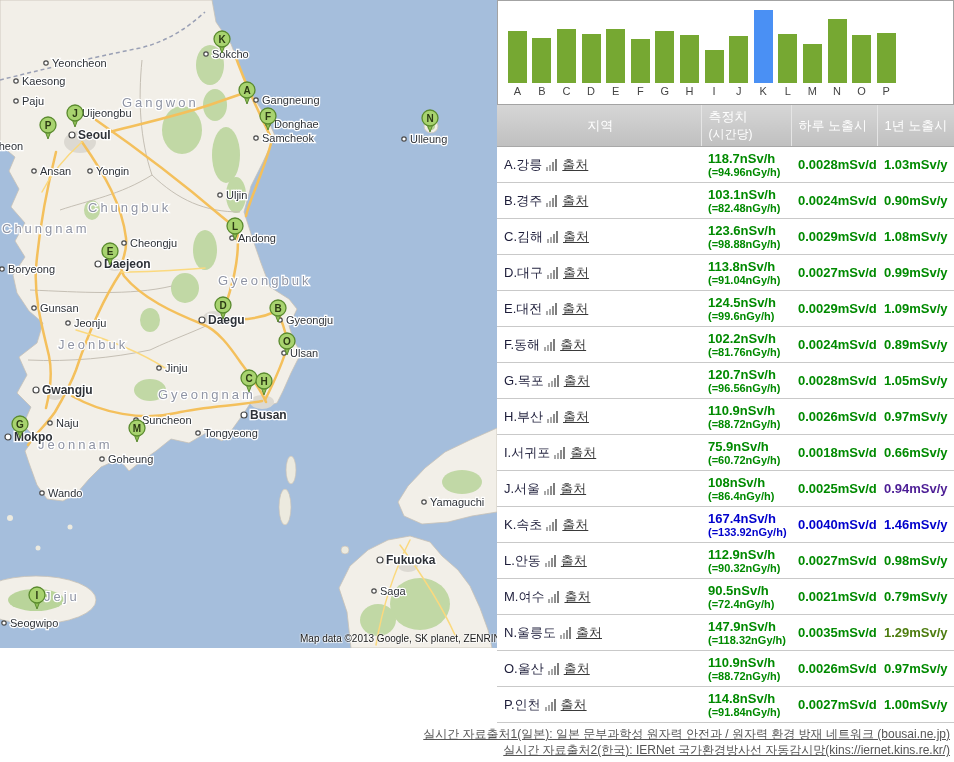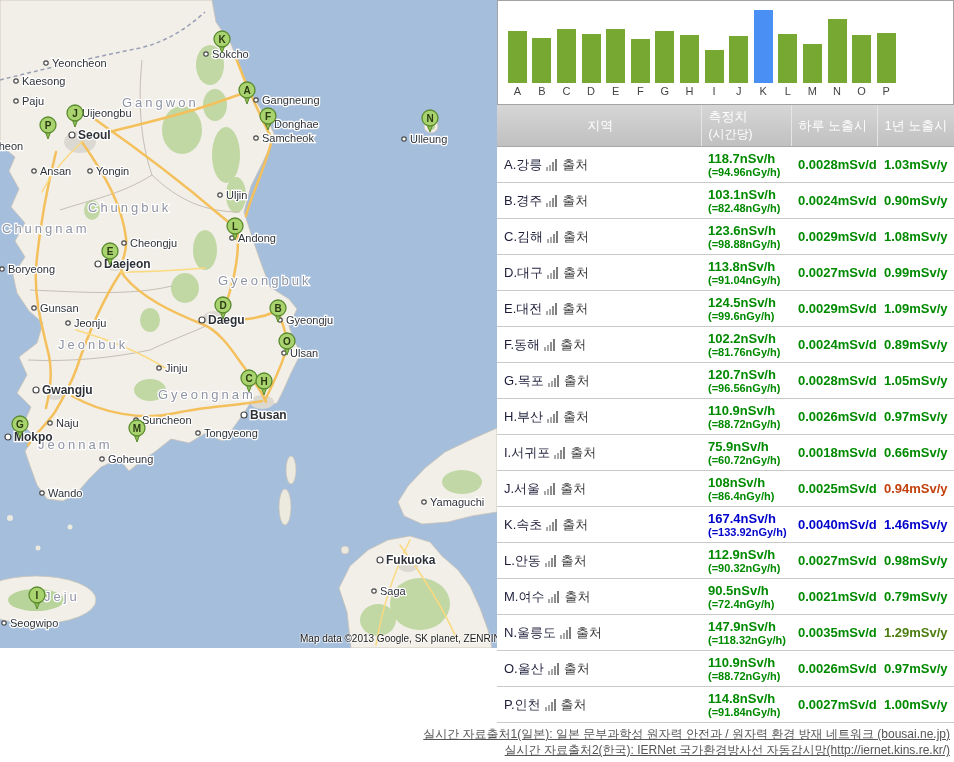--- a/index.html
+++ b/index.html
@@ -31,21 +31,21 @@
   .data-table td{height:36px;box-sizing:border-box;border-bottom:1px solid #c9c9c9;padding:2px 2px 2px 7px;vertical-align:middle;white-space:nowrap;overflow:hidden;}
   .cell-region{font-size:13px;color:#1d1d3a;}
   .region-wrap{display:flex;align-items:center;}
   .region-name{margin-right:4px;}
   .mini-icon{display:inline-flex;align-items:flex-end;height:12px;margin-right:4px;}
   .mini-icon i{display:block;width:2px;background:#a9a9a9;margin-right:1px;}
   .mini-icon i:nth-child(1){height:4px;}
   .mini-icon i:nth-child(2){height:6px;}
   .mini-icon i:nth-child(3){height:9px;background:#8f8f8f;}
   .mini-icon i:nth-child(4){height:12px;background:#7d7d7d;}
-  .source-link{font-size:13px;color:#3a3a3a;cursor:pointer;}
+  .source-link{font-size:13px;color:#3a3a3a;text-decoration:underline;cursor:pointer;}
   .cell-value,.cell-daily,.cell-yearly{font-family:Liberation Sans, sans-serif;font-weight:bold;}
   .cell-value .v1{font-size:13px;line-height:15px;}
   .cell-value .v2{font-size:11px;line-height:13px;}
   .cell-daily,.cell-yearly{font-size:13px;}
 
   
   .footer{position:absolute;top:726px;left:0;width:950px;text-align:right;color:#555;font-size:12px;line-height:16px;text-decoration:underline;}
 </style>
 </head>
 <body>
@@ -614,21 +614,21 @@
                   <i></i>
                 </span>
         <a class="source-link">출처</a>
       </span>
     </td>
     <td class="cell-value" style="color: rgb(0, 138, 0);">
       <div class="v1">108nSv/h</div>
       <div class="v2">(=86.4nGy/h)</div>
     </td>
     <td class="cell-daily" style="color: rgb(0, 138, 0);">0.0025mSv/d</td>
-    <td class="cell-yearly" style="color: #c2410c;">0.94mSv/y</td>
+    <td class="cell-yearly" style="color: #4c1d95;">0.94mSv/y</td>
   </tr>
           <tr class="data-row">
     <td class="cell-region">
       <span class="region-wrap">
         <span class="region-name">K.속초</span>
         <span class="mini-icon">
                   <i></i>
                   <i></i>
                   <i></i>
                   <i></i>
@@ -742,16 +742,16 @@
     </td>
     <td class="cell-daily" style="color: rgb(0, 138, 0);">0.0027mSv/d</td>
     <td class="cell-yearly" style="color: rgb(0, 138, 0);">1.00mSv/y</td>
   </tr>
         </tbody>
     </table>
   </div>
 
   <div class="footer">
     <div>실시간 자료출처1(일본): 일본 문부과학성 원자력 안전과 / 원자력 환경 방재 네트워크 (bousai.ne.jp)</div>
-    <div>실시간 자료출처2(한국): IERNet 국가환경방사선 자동감시망(http://iernet.kins.re.kr/)</div>
+    <div>실시간 자료출처2(한국): IERNet 국가환경방사선 자동감시망(kins://iernet.kins.re.kr/)</div>
   </div>
 
 </div>
 
 </body></html>

